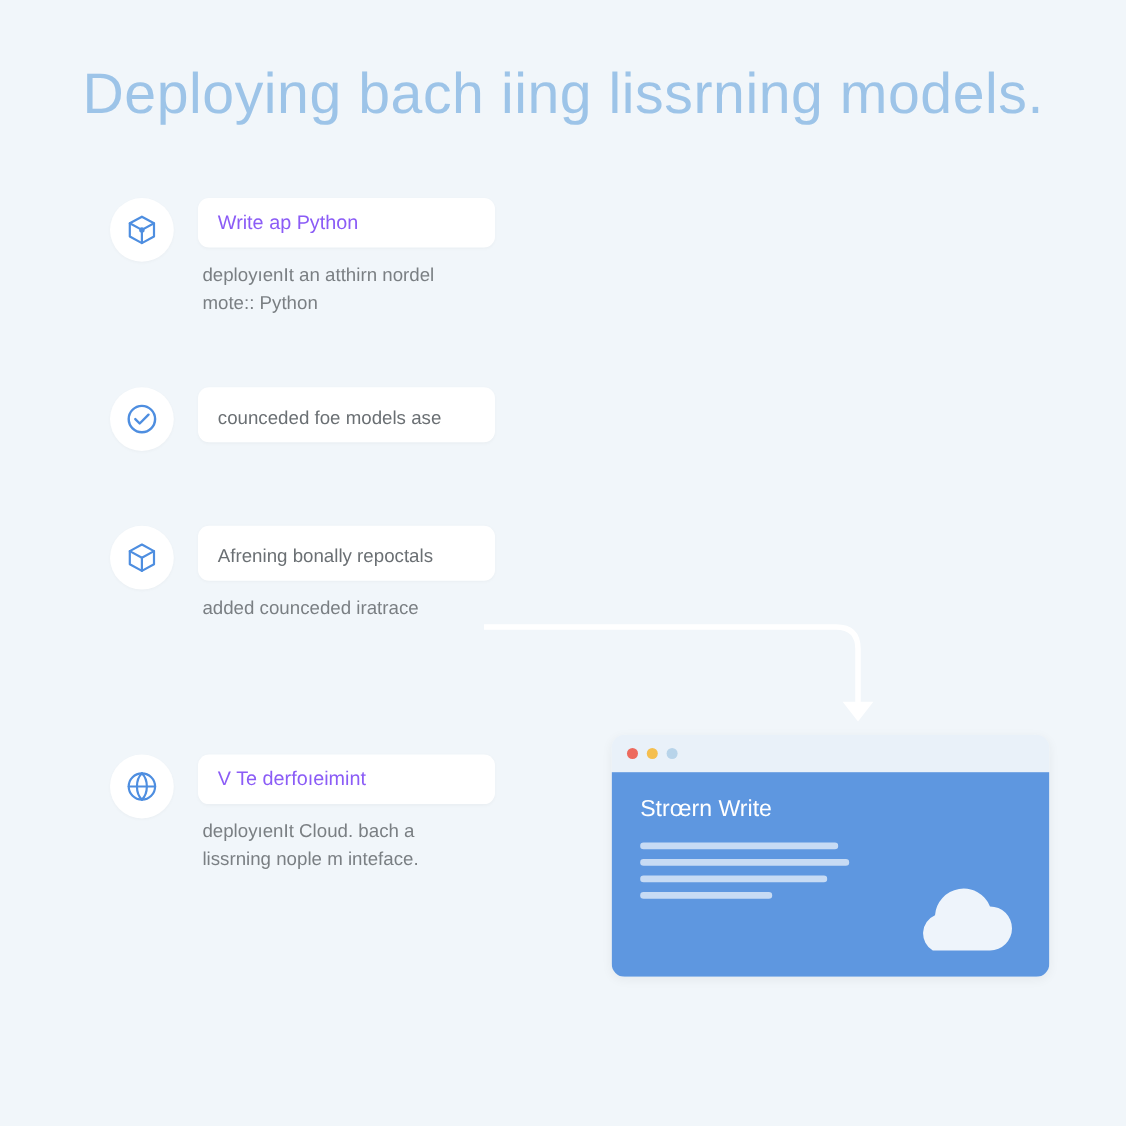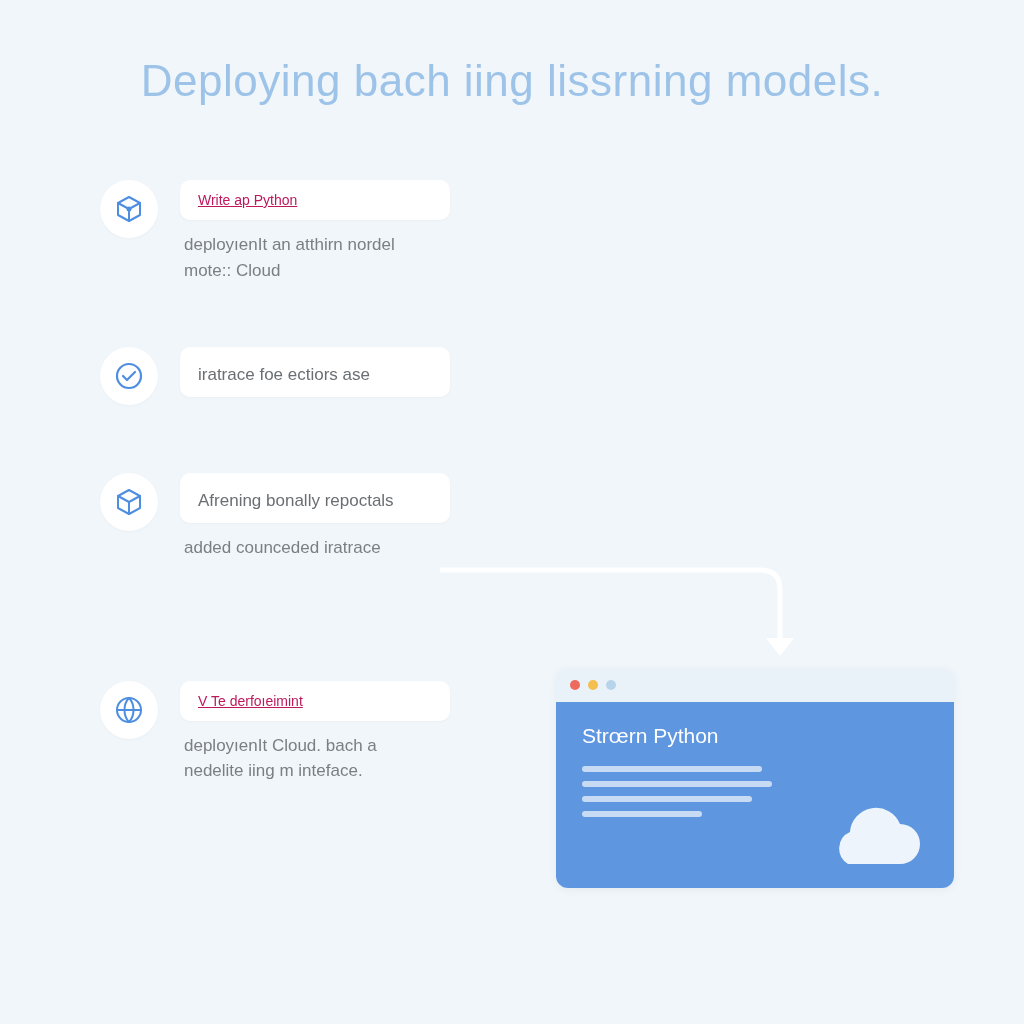--- a/index.html
+++ b/index.html
@@ -10,21 +10,21 @@
     font-family: -apple-system, BlinkMacSystemFont, "Segoe UI", Helvetica, Arial, sans-serif;
     position: relative;
     overflow: hidden;
   }
   .page-title {
     position: absolute;
     top: 56px;
     left: 0;
     width: 100%;
     text-align: center;
-    font-size: 44px;
+    font-size: 52px;
     font-weight: 300;
     color: #9dc4e8;
     letter-spacing: 0.5px;
   }
   .steps {
     position: absolute;
     left: 100px;
     top: 180px;
     width: 420px;
   }
@@ -56,24 +56,23 @@
     margin-bottom: 12px;
     display: inline-block;
     min-width: 270px;
   }
   .step-card.two-line .card-sub {
     margin-top: 6px;
     color: #6a6f73;
     font-size: 17px;
   }
   .step-title {
-    font-size: 14px;
-    color: #be185d;
+    font-size: 18px;
+    color: #8b5cf6;
     font-weight: 400;
-    text-decoration: underline;
   }
   .step-desc {
     font-size: 17px;
     color: #7a7f83;
     line-height: 1.5;
     padding-left: 4px;
   }
 
   
   .arrow {
@@ -153,35 +152,35 @@
         <path d="M16 16 L16 28"></path>
         <circle cx="16" cy="16" r="2.5" fill="#4e8ee0" stroke="none"></circle>
       </svg>
     </div>
     <div class="step-body">
       <div class="step-card">
         <div class="step-title">Write ap Python</div>
       </div>
       <div class="step-desc">
         <span>deployıenIt an atthirn nordel</span><br>
-        <span>mote:: Cloud</span>
+        <span>mote:: Python</span>
       </div>
     </div>
   </div>
 
   <div class="step">
     <div class="icon-circle">
       <svg viewBox="0 0 32 32" fill="none" stroke="#4e8ee0" stroke-width="2.2" stroke-linecap="round" stroke-linejoin="round">
         <circle cx="16" cy="16" r="12"></circle>
         <path d="M10 16 L14 20 L22 12"></path>
       </svg>
     </div>
     <div class="step-body">
       <div class="step-card two-line">
-        <div class="card-sub">iratrace foe ectiors ase</div>
+        <div class="card-sub">counceded foe models ase</div>
       </div>
     </div>
   </div>
 
   <div class="step step-3">
     <div class="icon-circle">
       <svg viewBox="0 0 32 32" fill="none" stroke="#4e8ee0" stroke-width="2" stroke-linejoin="round" stroke-linecap="round">
         <path d="M16 4 L27 10 L27 22 L16 28 L5 22 L5 10 Z"></path>
         <path d="M5 10 L16 16 L27 10"></path>
         <path d="M16 16 L16 28"></path>
@@ -205,40 +204,40 @@
         <path d="M16 4 C 22 10, 22 22, 16 28"></path>
         <path d="M4 16 L28 16"></path>
       </svg>
     </div>
     <div class="step-body">
       <div class="step-card">
         <div class="step-title">V Te derfoıeimint</div>
       </div>
       <div class="step-desc">
         <span>deployıenIt Cloud. bach a</span><br>
-        <span>nedelite iing m inteface.</span>
+        <span>lissrning nople m inteface.</span>
       </div>
     </div>
   </div>
 
 </div>
 
 <svg class="arrow" viewBox="0 0 380 120">
   <path d="M 0 10 L 320 10 Q 340 10 340 30 L 340 86" fill="none" stroke="#ffffff" stroke-width="5" stroke-linecap="round"></path>
   <path d="M 326 78 L 340 96 L 354 78 Z" fill="#ffffff"></path>
 </svg>
 
 <div class="browser">
   <div class="browser-bar">
     <span class="dot red"></span>
     <span class="dot yellow"></span>
     <span class="dot green"></span>
   </div>
   <div class="browser-body">
-    <div class="browser-title">Strœrn Python</div>
+    <div class="browser-title">Strœrn Write</div>
     <div class="text-line tl1"></div>
     <div class="text-line tl2"></div>
     <div class="text-line tl3"></div>
     <div class="text-line tl4"></div>
     <svg class="cloud-icon" viewBox="0 0 100 64">
       <path d="M 76 58 
                A 20 20 0 0 0 76 18
                A 26 26 0 0 0 26 26
                A 18 18 0 0 0 24 58
                Z" fill="#eef4fb"></path>

